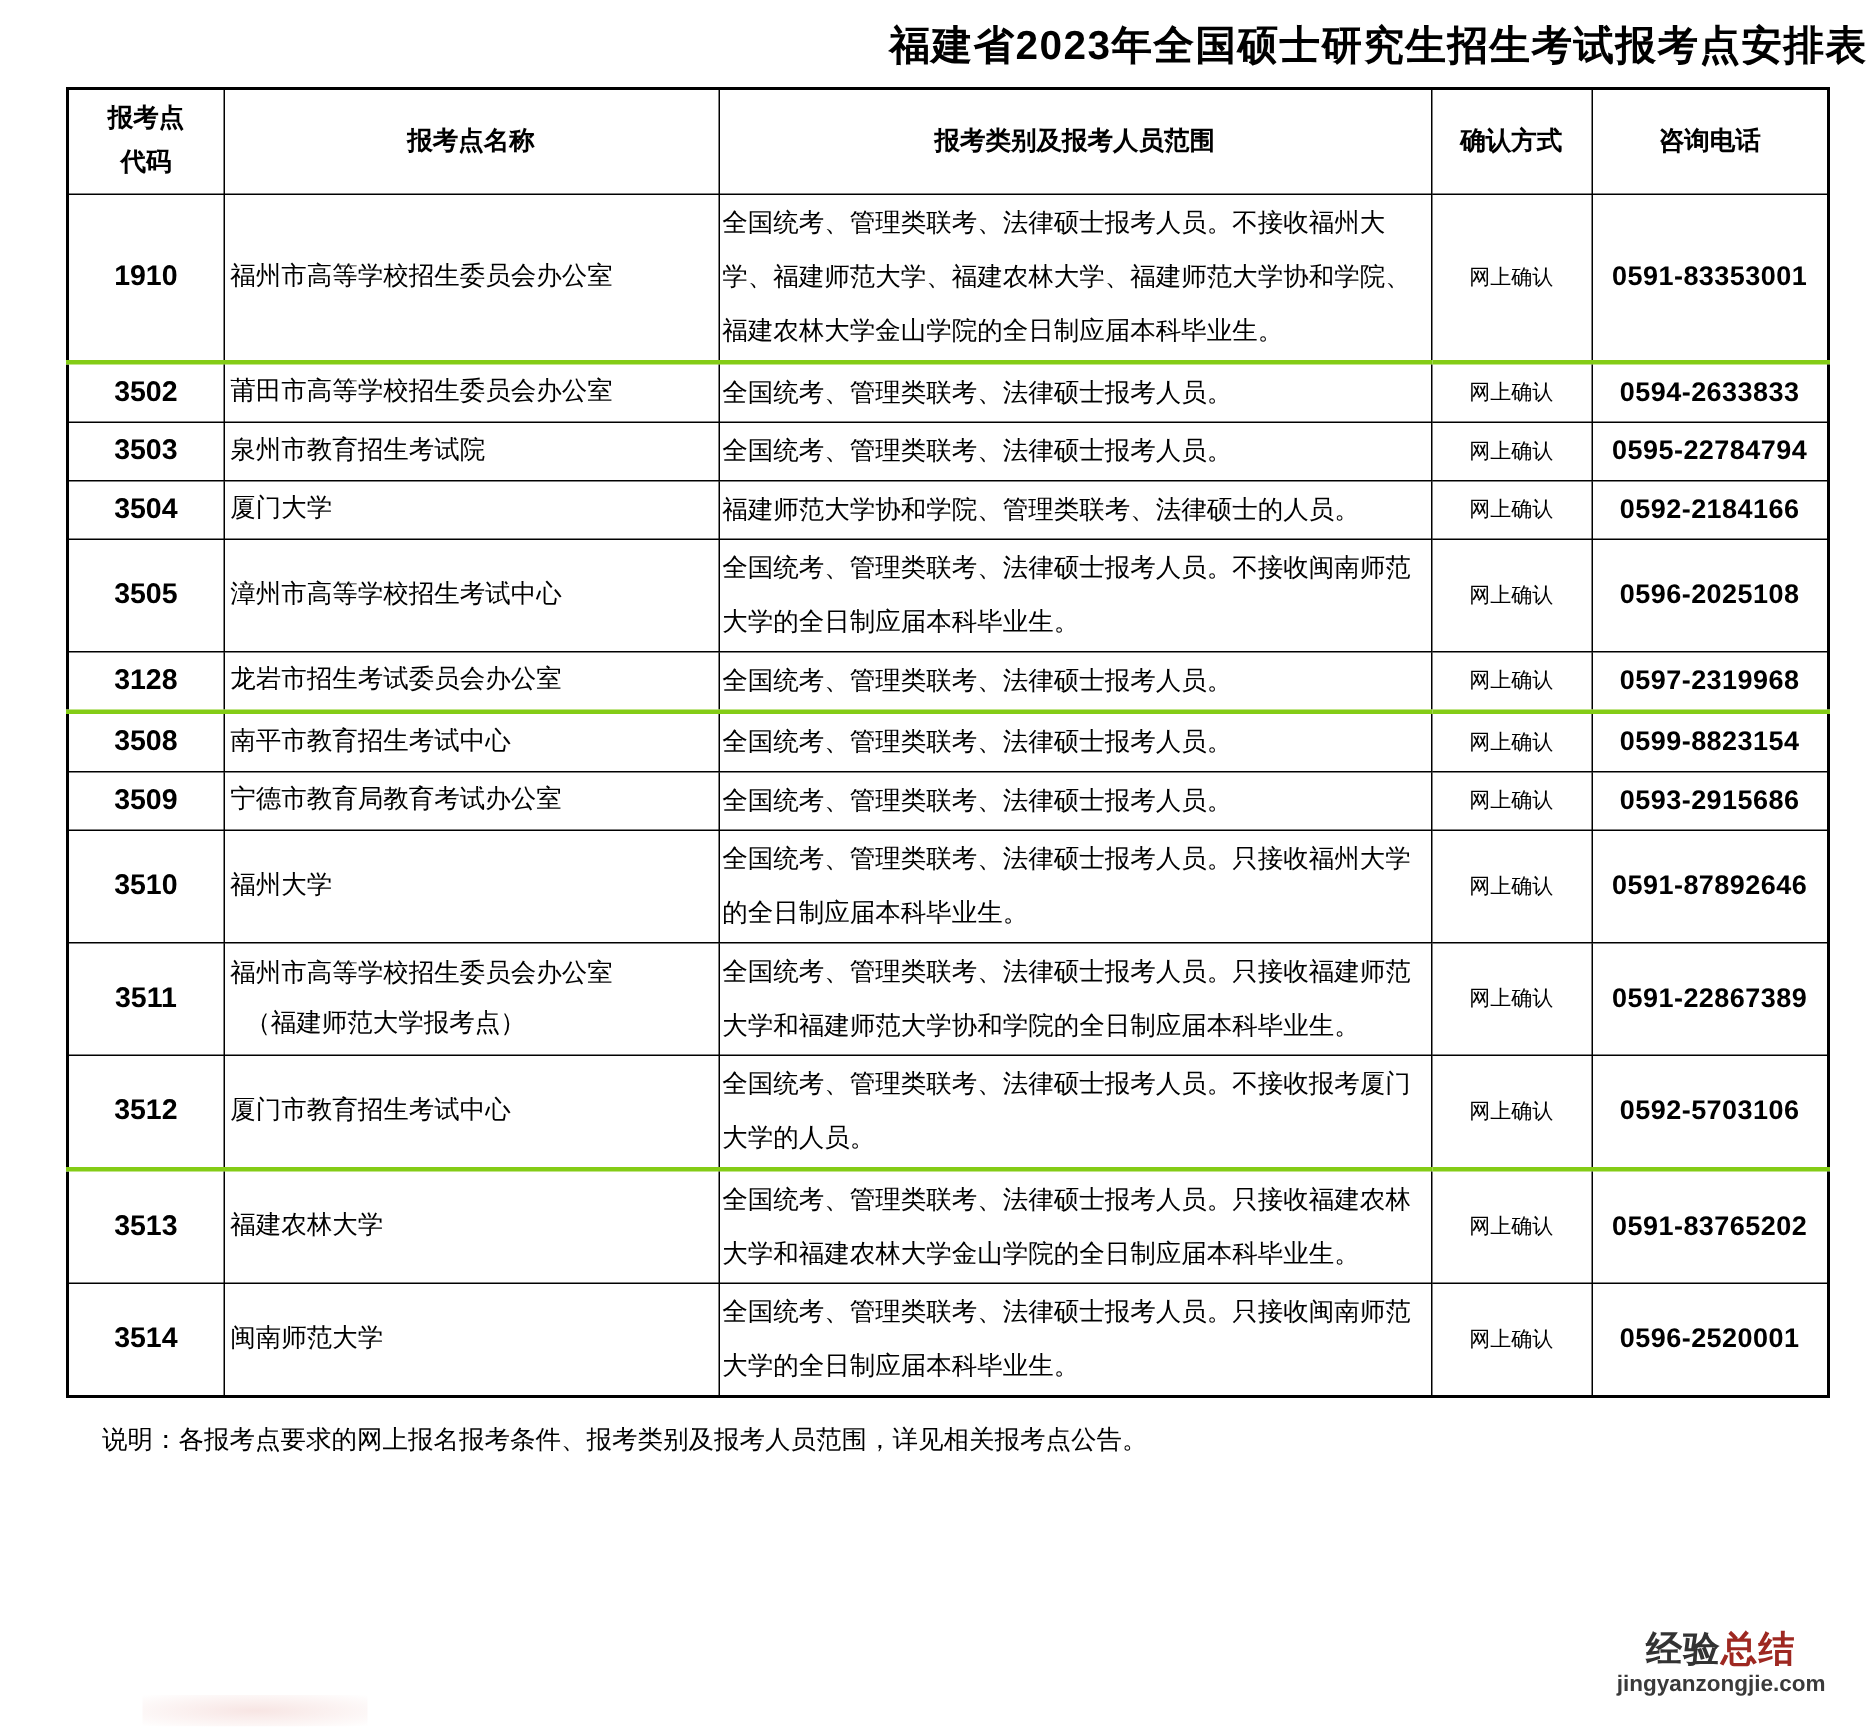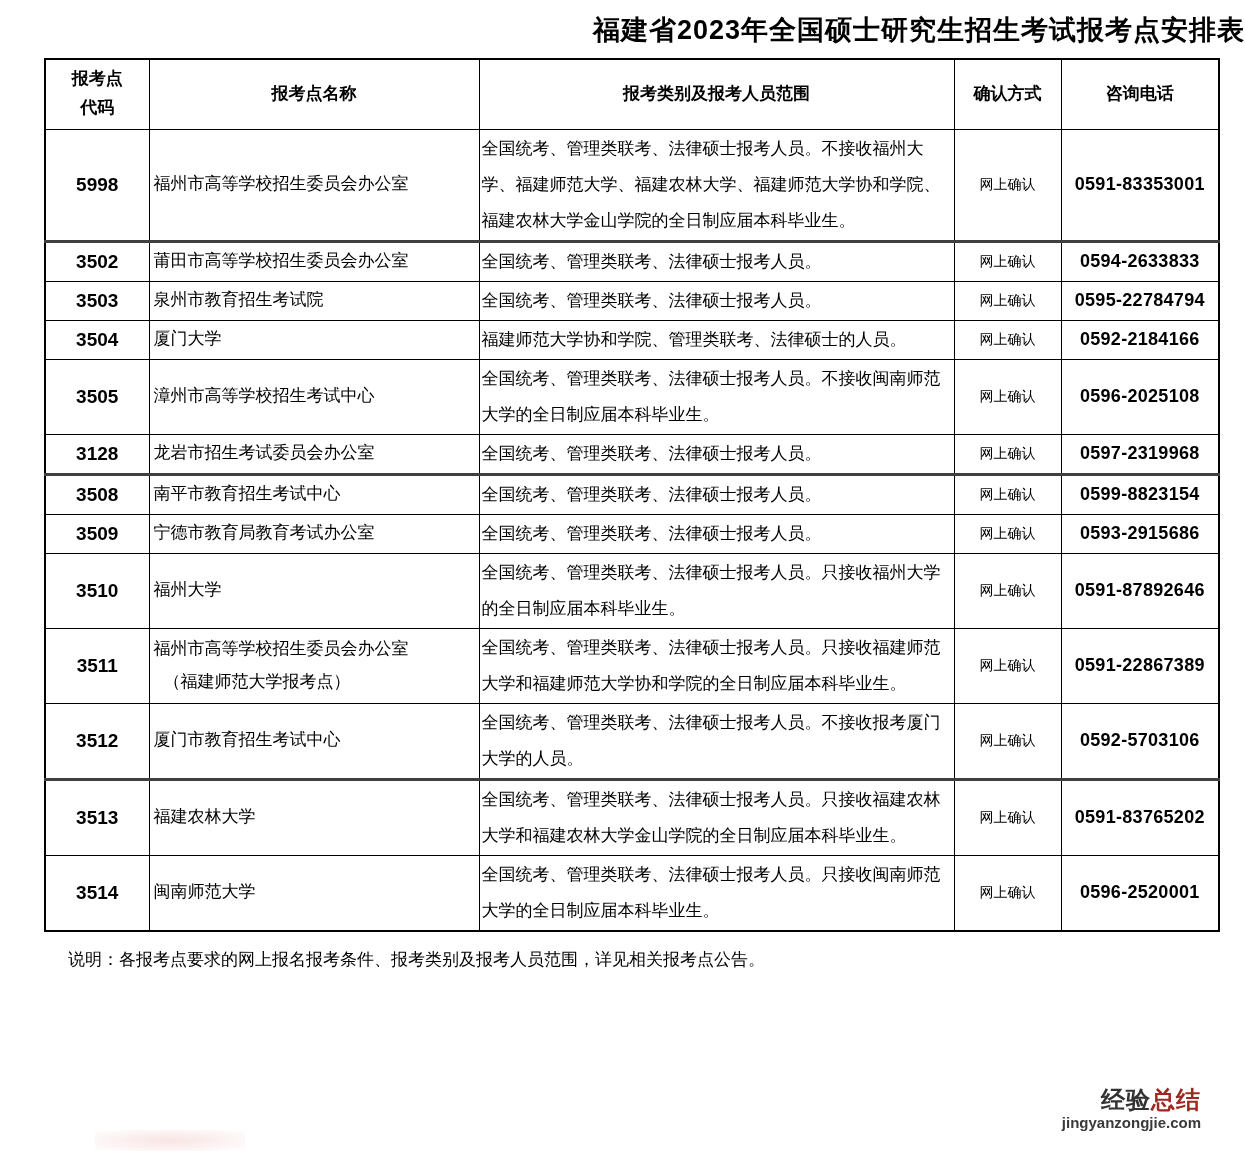--- a/index.html
+++ b/index.html
@@ -59,31 +59,31 @@
   td.confirm {
     text-align:center;
     font-size:14px;
   }
   td.phone {
     text-align:center;
     font-weight:bold;
     font-size:18px;
     letter-spacing:0.3px;
   }
-  tr.thick-top td { border-top:3px solid #404040; }
+  tr.thick-top td { border-top:3px solid #84cc16; }
   .note {
     margin:16px 0 0 68px;
     font-size:17px;
     color:#000;
   }
   .watermark {
     position:absolute;
-    right:44px;
+    right:28px;
     top:1086px;
-    text-align:right;
+    text-align:center;
     line-height:1.15;
   }
   .wm-cn { font-size:24px; font-weight:bold; letter-spacing:1px; }
   .wm-black { color:#333333; }
   .wm-red { color:#9e2821; }
   .wm-url { font-size:15px; font-weight:bold; color:#3a3a3a; }
   .smudge {
     position:absolute;
     left:95px; top:1130px;
     width:150px; height:21px;
@@ -110,21 +110,21 @@
         <div>代码</div>
       </th>
       <th>报考点名称</th>
       <th>报考类别及报考人员范围</th>
       <th>确认方式</th>
       <th>咨询电话</th>
     </tr>
   </thead>
   <tbody>
     <tr>
-      <td class="code">5998</td>
+      <td class="code">1910</td>
       <td class="name">
           <div>福州市高等学校招生委员会办公室</div>
           <div class="name2"></div>
         </td>
       <td class="scope">全国统考、管理类联考、法律硕士报考人员。不接收福州大学、福建师范大学、福建农林大学、福建师范大学协和学院、福建农林大学金山学院的全日制应届本科毕业生。</td>
       <td class="confirm">网上确认</td>
       <td class="phone">0591-83353001</td>
     </tr>
     <tr class="thick-top">
       <td class="code">3502</td>

